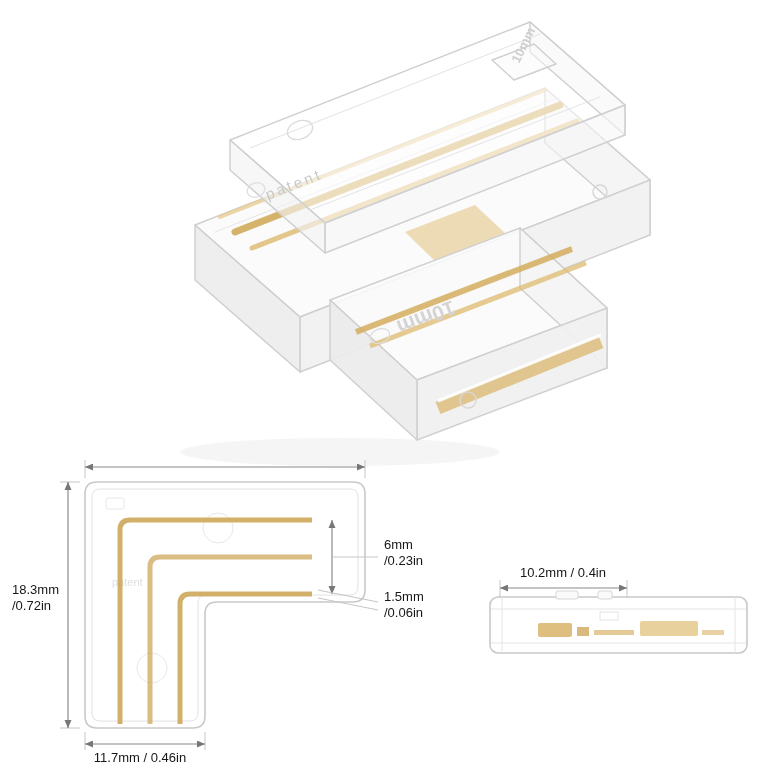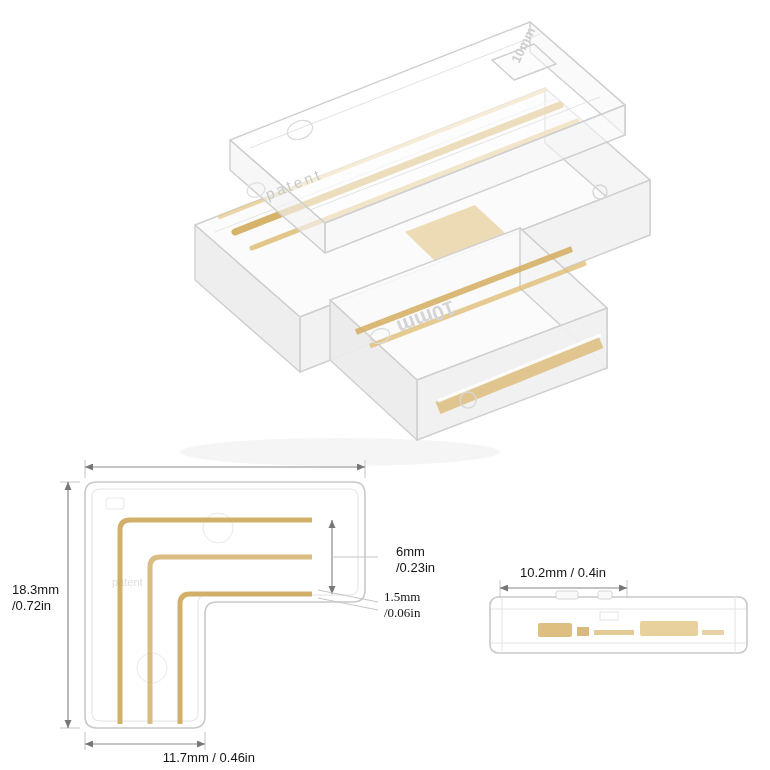--- a/index.html
+++ b/index.html
@@ -126,27 +126,27 @@
     </g>
   </svg>
 
 
 
   <div class="dim" style="left:12px;top:582px;">
     <div>18.3mm</div>
     <div>/0.72in</div>
   </div>
 
-  <div class="dim" style="left:396px;top:537px;margin-top:7px;">
+  <div class="dim" style="left:384px;top:537px;">
     <div>6mm</div>
     <div>/0.23in</div>
   </div>
 
-  <div class="dim" style="left:384px;top:589px;font-family:Liberation Serif, serif;">
+  <div class="dim" style="left:384px;top:589px;">
     <div>1.5mm</div>
     <div>/0.06in</div>
   </div>
 
-  <div class="dim center" style="left:55px;top:750px;width:200px;text-align:right;">11.7mm / 0.46in</div>
+  <div class="dim center" style="left:40px;top:750px;width:200px;">11.7mm / 0.46in</div>
 
   <div class="dim center" style="left:463px;top:565px;width:200px;">10.2mm / 0.4in</div>
 
 </div>
 
 </body></html>

